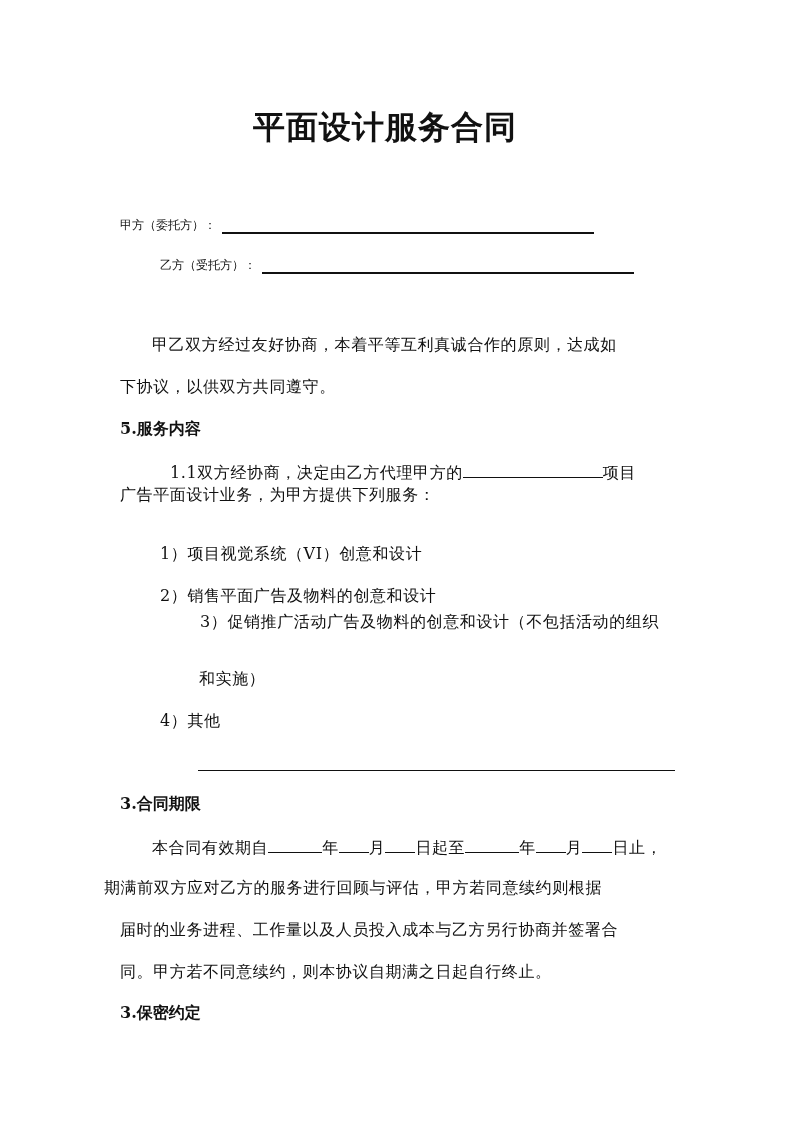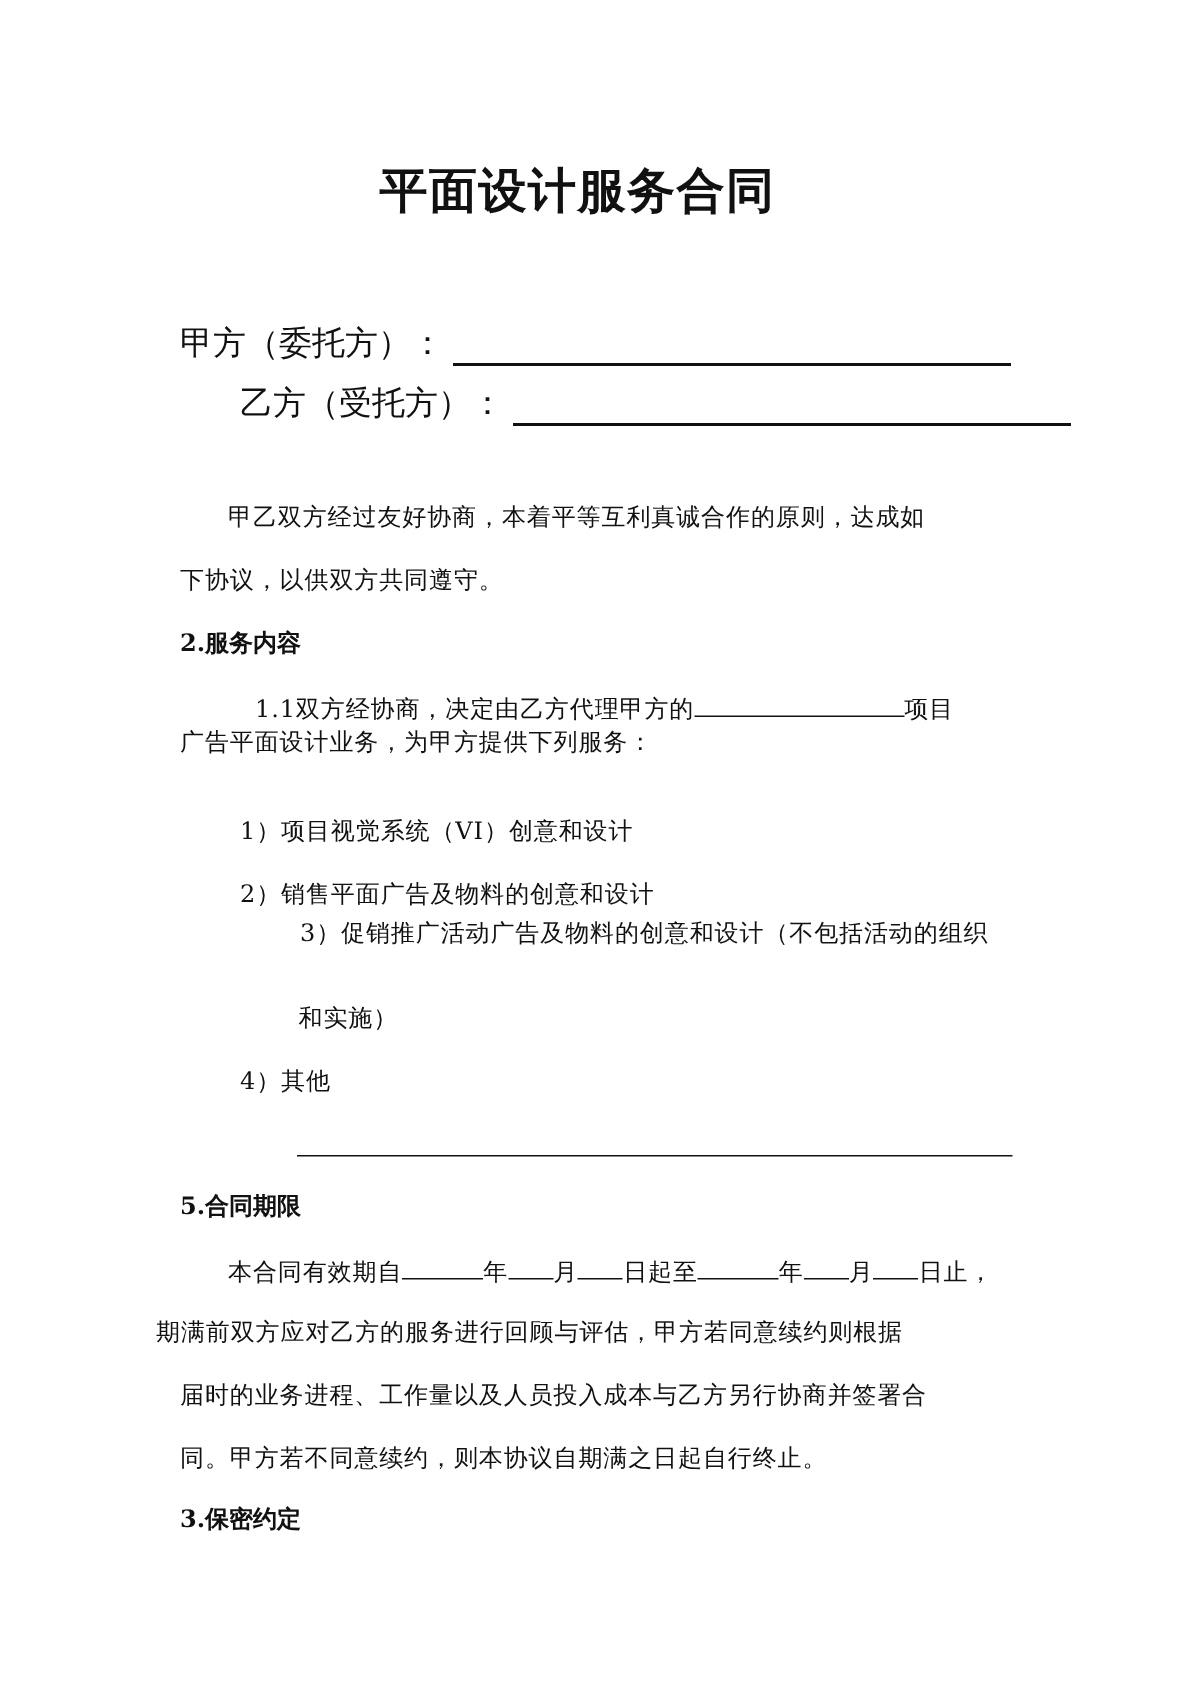--- a/index.html
+++ b/index.html
@@ -1,21 +1,21 @@
 <!DOCTYPE html>
 <html><head>
 <meta charset="utf-8">
 <style>
   html, body { margin: 0; padding: 0; background: #ffffff; }
   body { width: 794px; height: 1123px; position: relative; overflow: hidden;
          font-family: "DejaVu Serif", "Liberation Serif", serif; color: #111; }
   .title { position: absolute; top: 106px; left: 0; width: 770px; text-align: center;
            font-family: "DejaVu Sans", "Liberation Sans", sans-serif; font-weight: bold;
            font-size: 32px; letter-spacing: 1px; }
-  .party { position: absolute; left: 120px; font-size: 22px; display: flex; align-items: flex-end; }
+  .party { position: absolute; left: 120px; font-size: 12px; display: flex; align-items: flex-end; }
   .party .blank { display: inline-block; width: 372px; border-bottom: 2px solid #111; height: 18px; margin-left: 6px; }
   .line { position: absolute; font-size: 16px; white-space: nowrap; letter-spacing: 0.6px; }
   .head { position: absolute; left: 120px; font-size: 16px; font-weight: bold; }
   .u { display: inline-block; border-bottom: 1px solid #111; height: 16px; vertical-align: baseline; }
   .sepline { position: absolute; left: 198px; width: 477px; border-bottom: 1.5px solid #111; top: 770px; }
 </style>
 </head>
 <body>
 
 <div class="title">平面设计服务合同</div>
@@ -25,36 +25,36 @@
   <span class="blank"></span>
 </div>
 <div class="party" style="top:254px;margin-left:40px;">
   <span>乙方（受托方）：</span>
   <span class="blank"></span>
 </div>
 
 <div class="line" style="top:335px; left:152px;">甲乙双方经过友好协商，本着平等互利真诚合作的原则，达成如</div>
 <div class="line" style="top:377px; left:120px;">下协议，以供双方共同遵守。</div>
 
-<div class="head" style="top:419px;">2.服务内容</div>
+<div class="head" style="top:419px;">5.服务内容</div>
 
 <div class="line" style="top:461px; left:170px;">
   <span>1.1双方经协商，决定由乙方代理甲方的</span><span class="u" style="width:140px;"></span><span>项目</span>
 </div>
 <div class="line" style="top:485px; left:120px;">广告平面设计业务，为甲方提供下列服务：</div>
 
 <div class="line" style="top:544px; left:160px;">1）项目视觉系统（VI）创意和设计</div>
 <div class="line" style="top:586px; left:160px;">2）销售平面广告及物料的创意和设计</div>
 <div class="line" style="top:612px; left:160px;margin-left:40px;">3）促销推广活动广告及物料的创意和设计（不包括活动的组织</div>
 <div class="line" style="top:669px; left:160px;margin-left:39px;">和实施）</div>
 <div class="line" style="top:711px; left:160px;">4）其他</div>
 
 <div class="sepline"></div>
 
-<div class="head" style="top:794px;">5.合同期限</div>
+<div class="head" style="top:794px;">3.合同期限</div>
 
 <div class="line" style="top:836px; left:152px;">
   <span>本合同有效期自</span><span class="u" style="width:54px;"></span><span>年</span><span class="u" style="width:30px;"></span><span>月</span><span class="u" style="width:30px;"></span><span>日起至</span><span class="u" style="width:54px;"></span><span>年</span><span class="u" style="width:30px;"></span><span>月</span><span class="u" style="width:30px;"></span><span>日止，</span>
 </div>
 <div class="line" style="top:878px; left:104px;">期满前双方应对乙方的服务进行回顾与评估，甲方若同意续约则根据</div>
 <div class="line" style="top:920px; left:120px;">届时的业务进程、工作量以及人员投入成本与乙方另行协商并签署合</div>
 <div class="line" style="top:962px; left:120px;">同。甲方若不同意续约，则本协议自期满之日起自行终止。</div>
 
 <div class="head" style="top:1003px;">3.保密约定</div>
 

